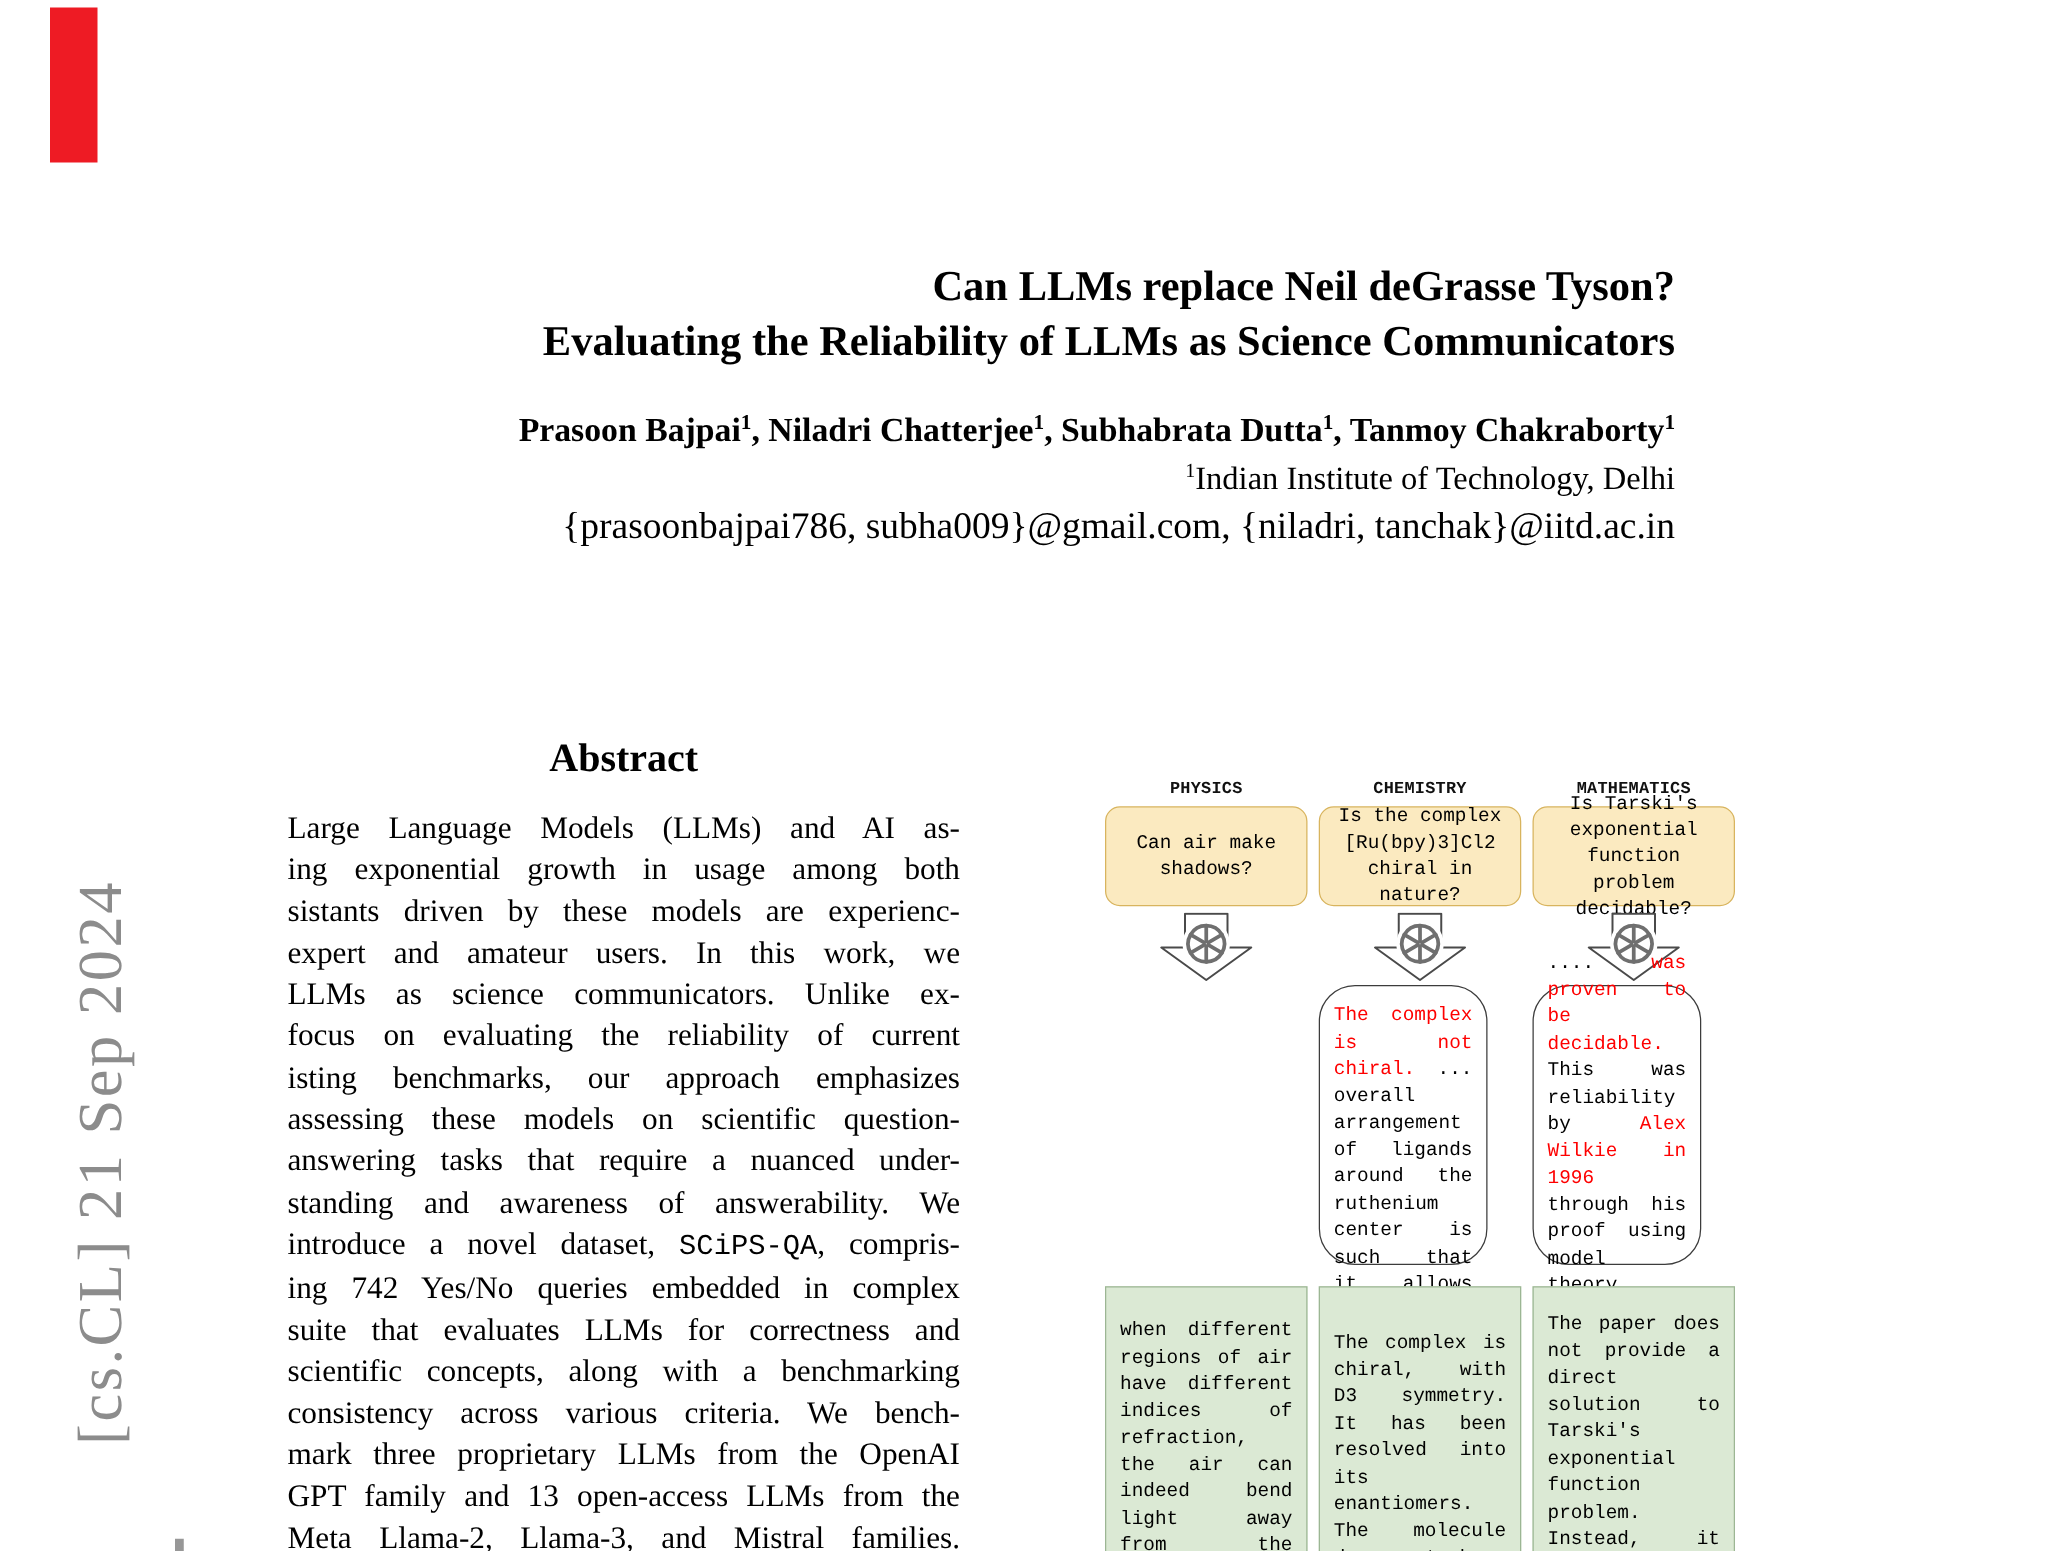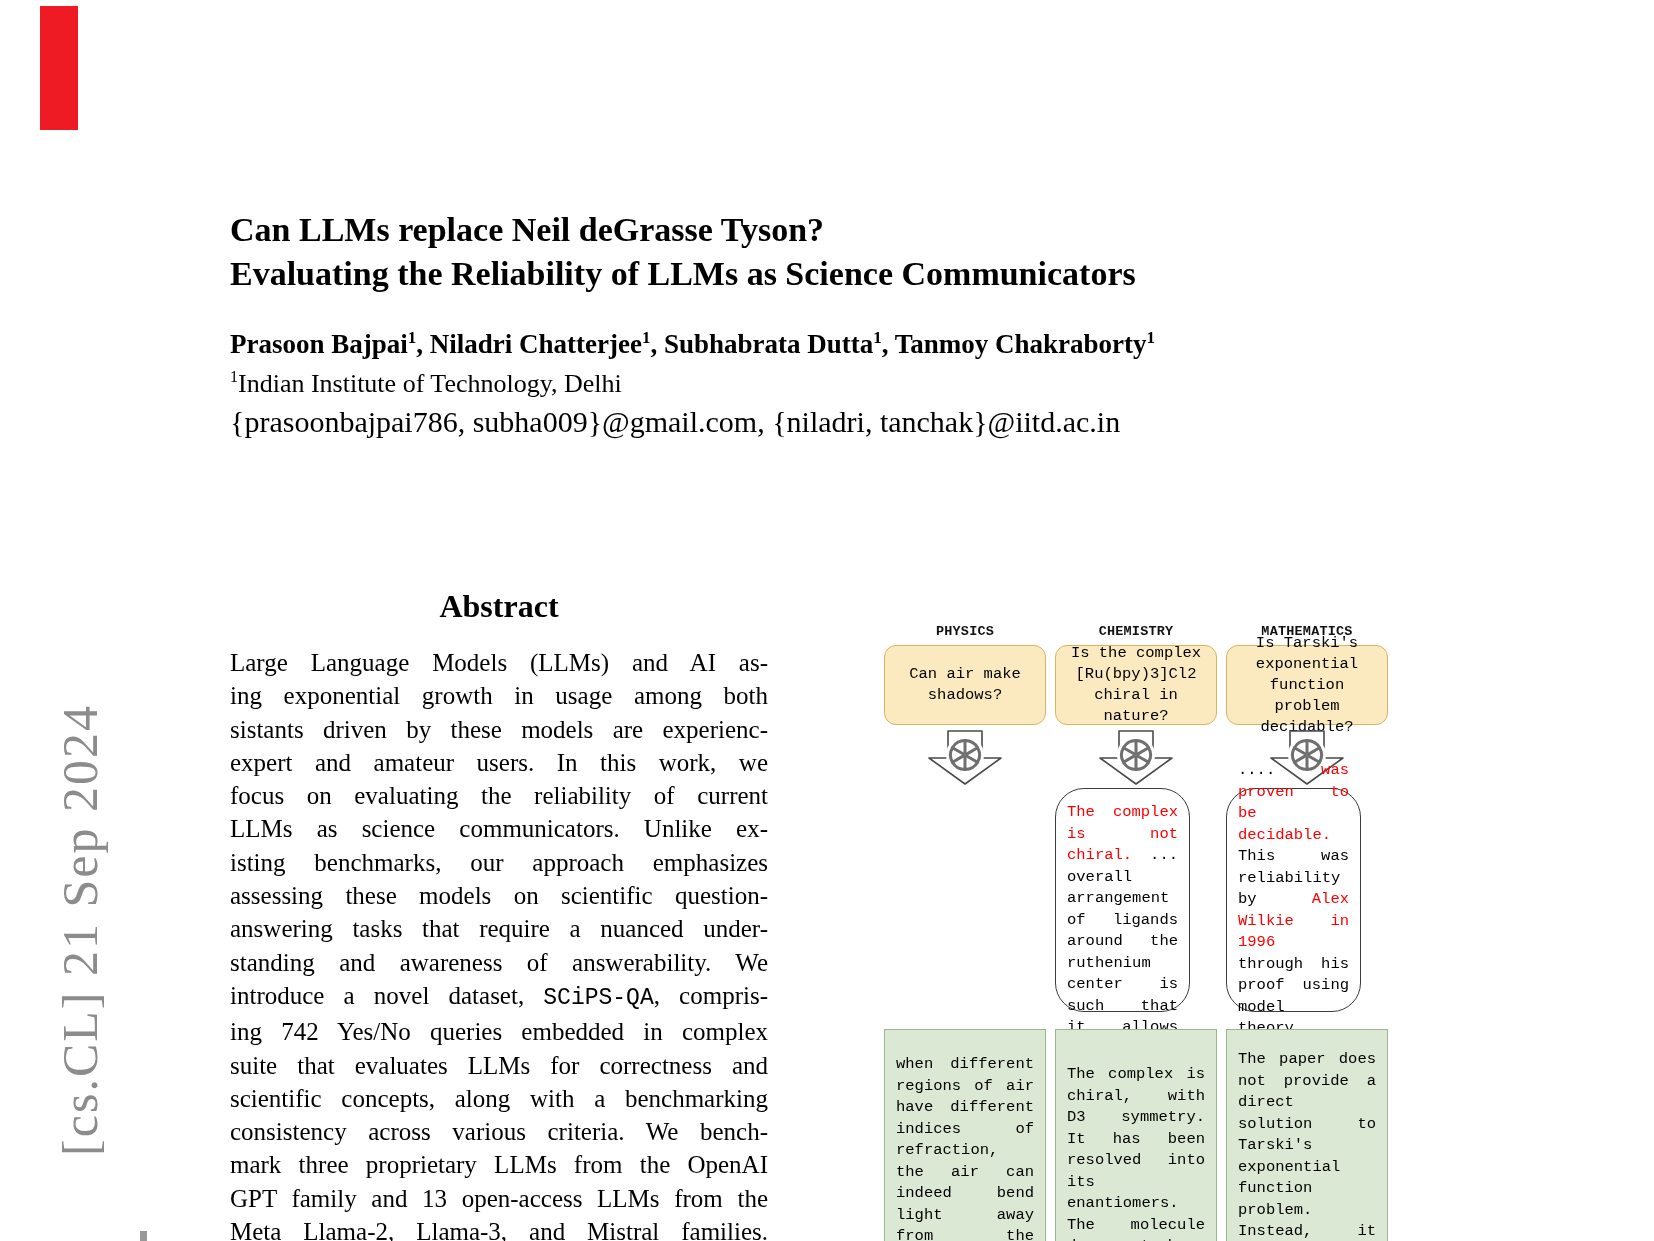--- a/index.html
+++ b/index.html
@@ -11,21 +11,21 @@
   .red-bar { position:absolute; left:40px; top:6px; width:38px; height:124px; }
   
   .stamp {
     position:absolute; left:80px; top:930px;
     transform:translate(-50%,-50%) rotate(-90deg);
     white-space:nowrap; font-size:50px; letter-spacing:2px; color:#8c8c8c;
     font-family:"Liberation Serif", serif;
   }
   .stamp-cut { position:absolute; left:140px; top:1231px; width:7px; height:10px; background:#979797; }
   
-  .header { position:absolute; left:230px; top:208px; width:1110px; text-align:left; }
+  .header { position:absolute; left:230px; top:208px; width:1110px; text-align:right; }
   .title { font-size:34px; font-weight:bold; line-height:44px; }
   .authors { margin-top:32px; font-size:27px; font-weight:bold; }
   .authors sup { font-size:17px; }
   .affiliation { margin-top:8px; font-size:26px; }
   .affiliation sup { font-size:16px; }
   .emails { margin-top:6px; font-size:30px; }
   
   .abs-head { position:absolute; left:230px; top:588px; width:538px; text-align:center;
               font-size:32px; font-weight:bold; }
   .abs-body { position:absolute; left:230px; top:646px; width:538px; font-size:25px; }
@@ -75,22 +75,22 @@
     <div class="affiliation"><sup>1</sup><span>Indian Institute of Technology, Delhi</span></div>
     <div class="emails">{prasoonbajpai786, subha009}@gmail.com, {niladri, tanchak}@iitd.ac.in</div>
   </div>
 
   <div class="abs-head">Abstract</div>
   <div class="abs-body">
       <div class="abs-line"><span>Large Language Models (LLMs) and AI as-</span></div>
       <div class="abs-line"><span>ing exponential growth in usage among both</span></div>
       <div class="abs-line"><span>sistants driven by these models are experienc-</span></div>
       <div class="abs-line"><span>expert and amateur users. In this work, we</span></div>
+      <div class="abs-line"><span>LLMs as science communicators. Unlike ex-</span></div>
       <div class="abs-line"><span>focus on evaluating the reliability of current</span></div>
-      <div class="abs-line"><span>LLMs as science communicators. Unlike ex-</span></div>
       <div class="abs-line"><span>isting benchmarks, our approach emphasizes</span></div>
       <div class="abs-line"><span>assessing these models on scientific question-</span></div>
       <div class="abs-line"><span>answering tasks that require a nuanced under-</span></div>
       <div class="abs-line"><span>standing and awareness of answerability. We</span></div>
       <div class="abs-line"><span>introduce a novel dataset, </span><span class="mono">SCiPS-QA</span><span>, compris-</span></div>
       <div class="abs-line"><span>ing 742 Yes/No queries embedded in complex</span></div>
       <div class="abs-line"><span>suite that evaluates LLMs for correctness and</span></div>
       <div class="abs-line"><span>scientific concepts, along with a benchmarking</span></div>
       <div class="abs-line"><span>consistency across various criteria. We bench-</span></div>
       <div class="abs-line"><span>mark three proprietary LLMs from the OpenAI</span></div>

